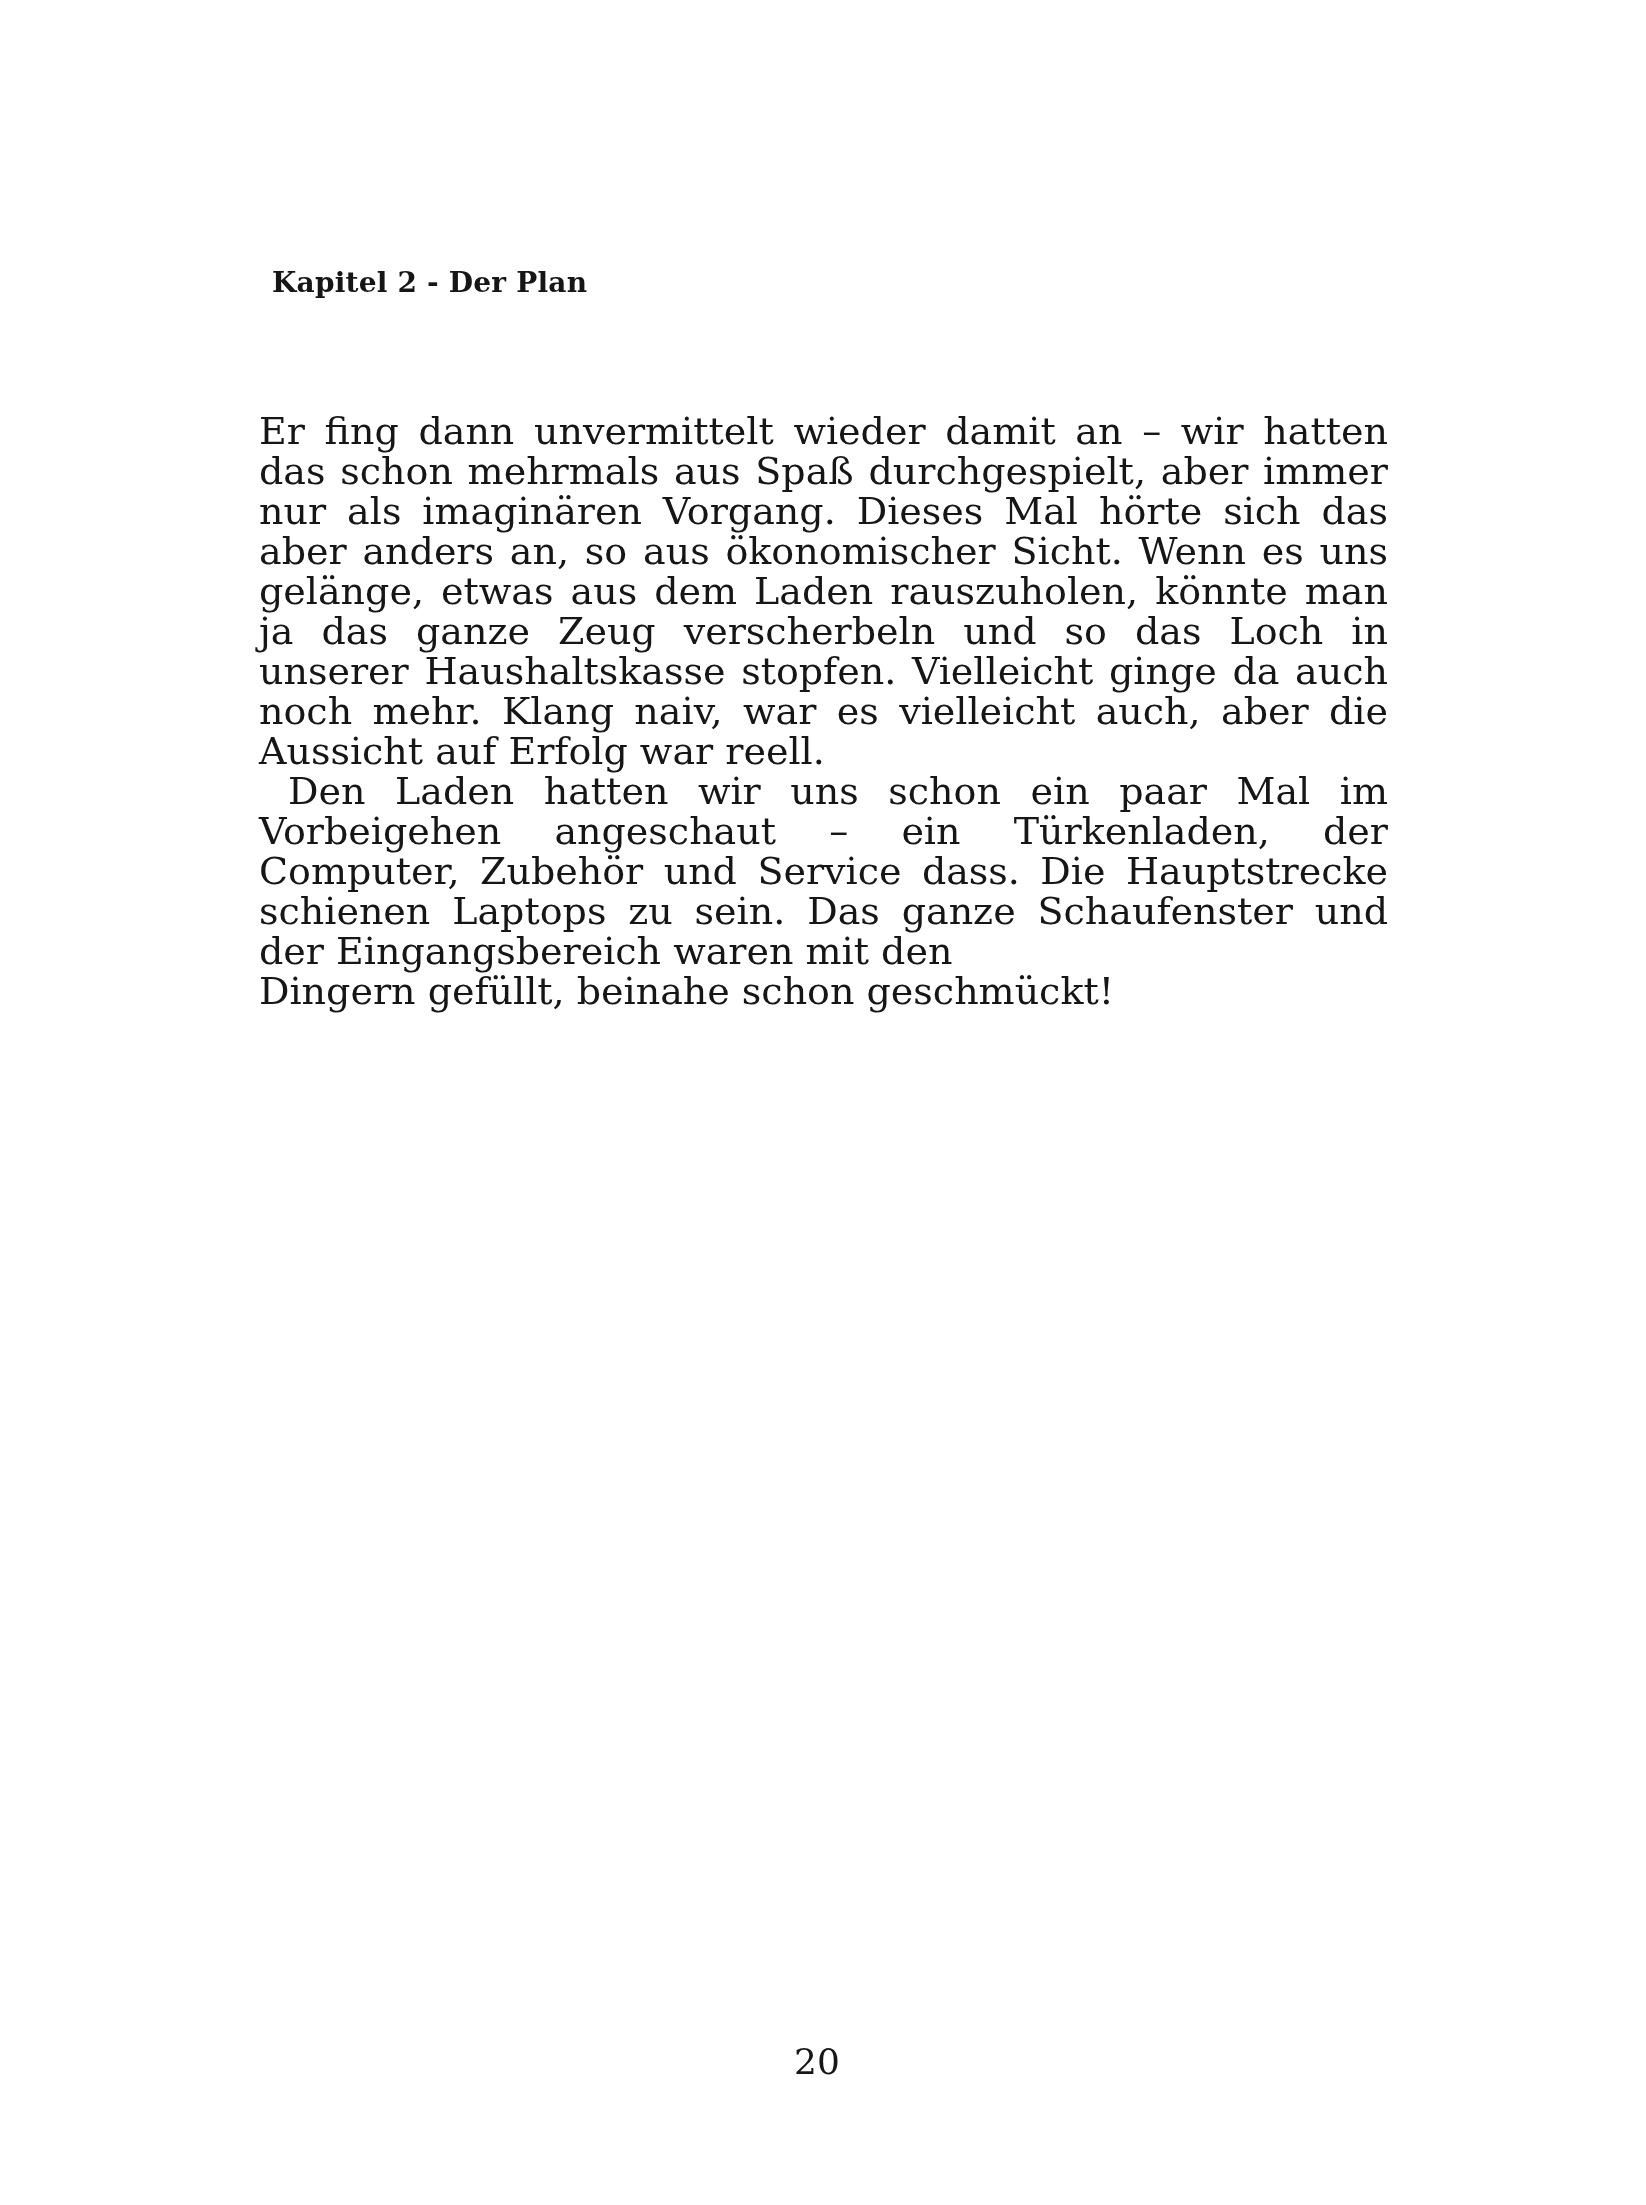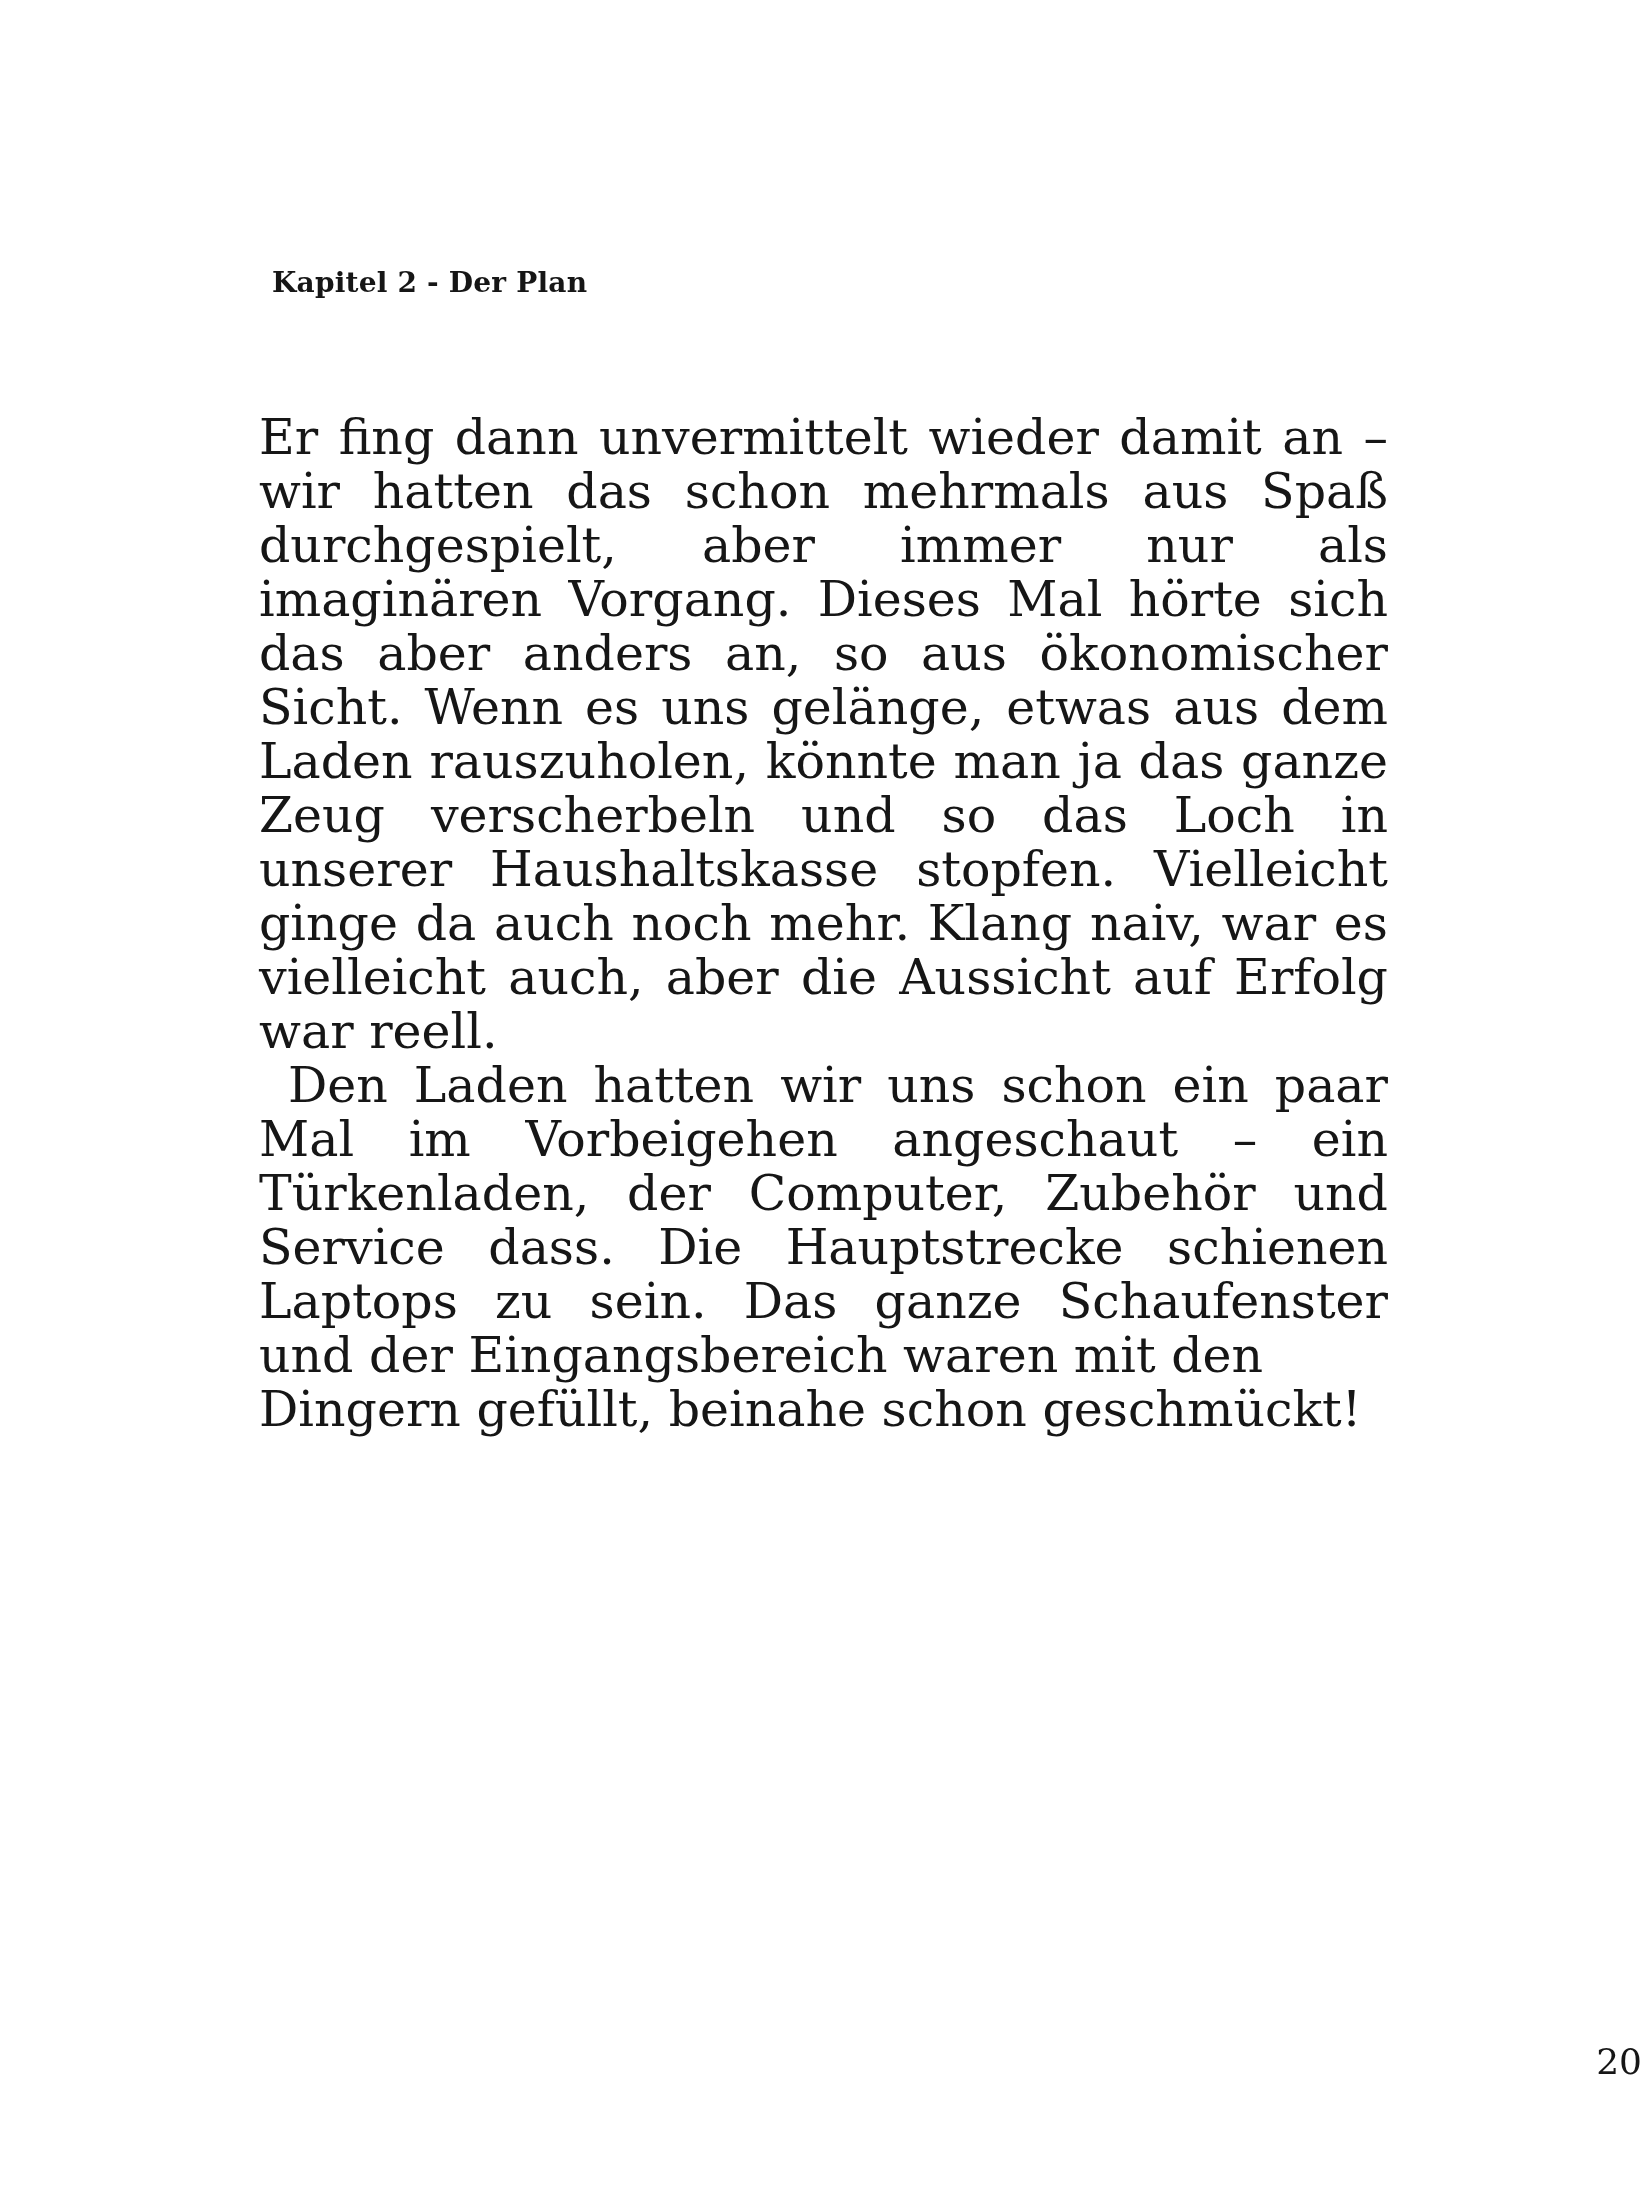--- a/index.html
+++ b/index.html
@@ -19,42 +19,42 @@
     overflow: hidden;
   }
   .chapter-title {
     font-size: 28px;
     line-height: 49px;
     font-weight: bold;
     margin: 0 0 104px 13px;
     letter-spacing: 0.2px;
   }
   .body-text {
-    font-size: 49px;
-    line-height: 54px;
+    font-size: 38px;
+    line-height: 40px;
     text-align: justify;
     hyphens: auto;
     -webkit-hyphens: auto;
   }
   .para {
     margin: 0;
     padding: 0;
   }
   .para.indent {
     text-indent: 29px;
   }
   .para.space-before {
     margin-top: 57px;
   }
   .page-number {
     position: absolute;
     left: 0;
-    right: 4px;
+    right: 12px;
     bottom: 212px;
-    text-align: right;
+    text-align: center;
     font-size: 36px;
     line-height: 1;
     color: #161616;
   }
 </style>
 </head>
 <body>
 
 <div class="page">
 

